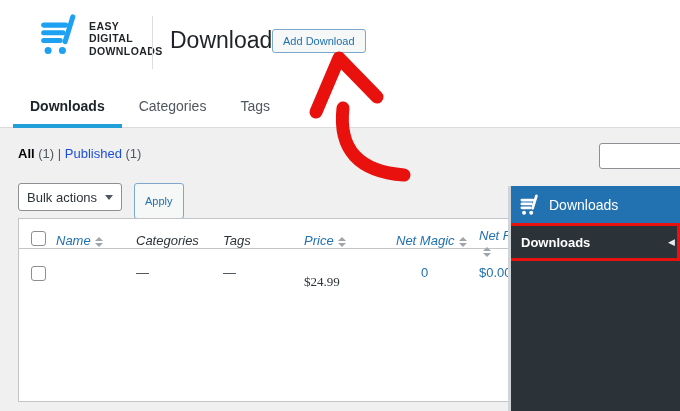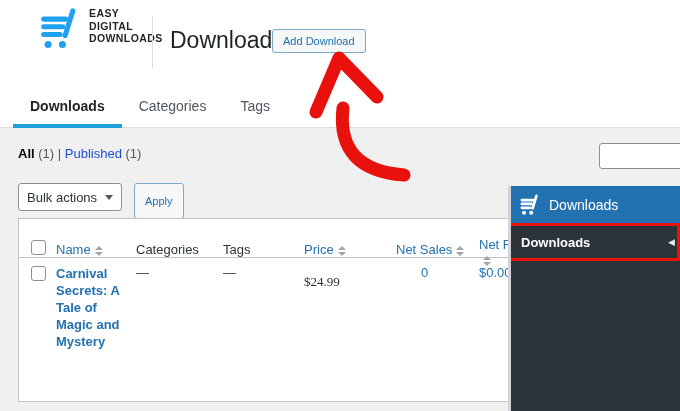--- a/index.html
+++ b/index.html
@@ -2,21 +2,21 @@
 <html><head>
 <meta charset="utf-8">
 <style>
   * { margin:0; padding:0; box-sizing:border-box; }
   html,body { width:680px; height:411px; }
   body { font-family:"Liberation Sans", sans-serif; background:#f0f0f1; }
   .screen { position:relative; width:680px; height:411px; overflow:hidden; background:#f0f0f1; }
 
   
   .topbar { position:absolute; left:0; top:0; width:680px; height:85px; background:#ffffff; }
-  .brand { position:absolute; left:36px; top:7px; display:flex; align-items:flex-start; }
+  .brand { position:absolute; left:36px; top:13px; display:flex; align-items:flex-end; }
   .brand-text { margin-left:9px; font-size:10.5px; font-weight:bold; letter-spacing:.4px; color:#1d2327; line-height:12.5px; }
   .vdiv { position:absolute; left:152px; top:16px; width:1px; height:53px; background:#dddddd; }
   .page-title { position:absolute; left:170px; top:27px; font-size:23px; font-weight:400; color:#1d2327; }
   .btn-secondary {
     display:inline-block; background:#f6f7f7; color:#2271b1; border:1px solid #7da8cc;
     border-radius:3px; font-size:11px; padding:5px 10px; cursor:pointer; font-family:inherit;
   }
   .add-download { position:absolute; left:272px; top:29px; }
 
   
@@ -36,21 +36,21 @@
   .bulk-select { position:absolute; left:18px; top:183px; width:104px; height:28px; background:#fff;
     border:1px solid #8c8f94; border-radius:3px; font-size:13px; color:#2c3338;
     display:flex; align-items:center; padding:0 8px; cursor:pointer; }
   .bulk-select .chev { margin-left:auto; width:0; height:0; border-left:4px solid transparent;
     border-right:4px solid transparent; border-top:5px solid #50575e; }
   .apply-btn { position:absolute; left:134px; top:183px; height:36px; }
 
   
   .list-table { position:absolute; left:18px; top:218px; width:662px; height:184px;
     background:#fff; border:1px solid #c3c4c7; }
-  .thead { position:absolute; left:0; top:14px; width:100%; height:25px; border-bottom:1px solid #c3c4c7; }
+  .thead { position:absolute; left:0; top:5px; width:100%; height:25px; border-bottom:1px solid #c3c4c7;font-style:italic; }
   .tbody-row { position:absolute; left:0; top:39px; width:100%; height:144px; }
   .cell { position:absolute; font-size:13px; color:#2c3338; }
   .th a, .cell a { color:#2271b1; text-decoration:none; cursor:pointer; }
   .cb { position:absolute; width:15px; height:15px; background:#fff; border:1px solid #8c8f94; border-radius:3px; cursor:pointer; }
   .sort { display:inline-block; vertical-align:middle; margin-left:4px; }
   .sort i { display:block; width:0; height:0; border-left:4px solid transparent; border-right:4px solid transparent; }
   .sort .up { border-bottom:4px solid #a0a5aa; margin-bottom:2px; }
   .sort .dn { border-top:4px solid #a0a5aa; }
   .name-link { display:inline-block; width:72px; font-weight:600; line-height:17px; }
   .netrev-head { display:inline-block; width:86px; line-height:15px; }
@@ -135,32 +135,29 @@
       <span class="cell" style="left:117px; top:9px;">
         <span>Categories</span>
       </span>
       <span class="cell" style="left:204px; top:9px;">
         <span>Tags</span>
       </span>
       <span class="cell" style="left:285px; top:9px;">
         <a>Price</a><span class="sort"><i class="up"></i><i class="dn"></i></span>
       </span>
       <span class="cell" style="left:377px; top:9px;">
-        <a>Net Sales</a><span class="sort"><i class="up"></i><i class="dn"></i></span>
+        <a>Net Magic</a><span class="sort"><i class="up"></i><i class="dn"></i></span>
       </span>
       <span class="cell" style="left:460px; top:4px;">
         <span class="netrev-head"><a>Net Revenue</a> <span class="sort"><i class="up"></i><i class="dn"></i></span></span>
       </span>
     </div>
 
     <div class="tbody-row">
       <span class="cb" style="left:12px; top:8px;"></span>
-      <span class="cell" style="left:37px; top:7px;">
-        <a class="name-link">Carnival Secrets: A Tale of Magic and Mystery</a>
-      </span>
       <span class="cell" style="left:117px; top:7px; color:#3c434a;">—</span>
       <span class="cell" style="left:204px; top:7px; color:#3c434a;">—</span>
       <span class="cell" style="left:285px; top:16px;font-family:Liberation Serif, serif;">$24.99</span>
       <span class="cell" style="left:402px; top:7px;">
         <a>0</a>
       </span>
       <span class="cell" style="left:460px; top:7px;">
         <a>$0.00</a>
       </span>
     </div>

